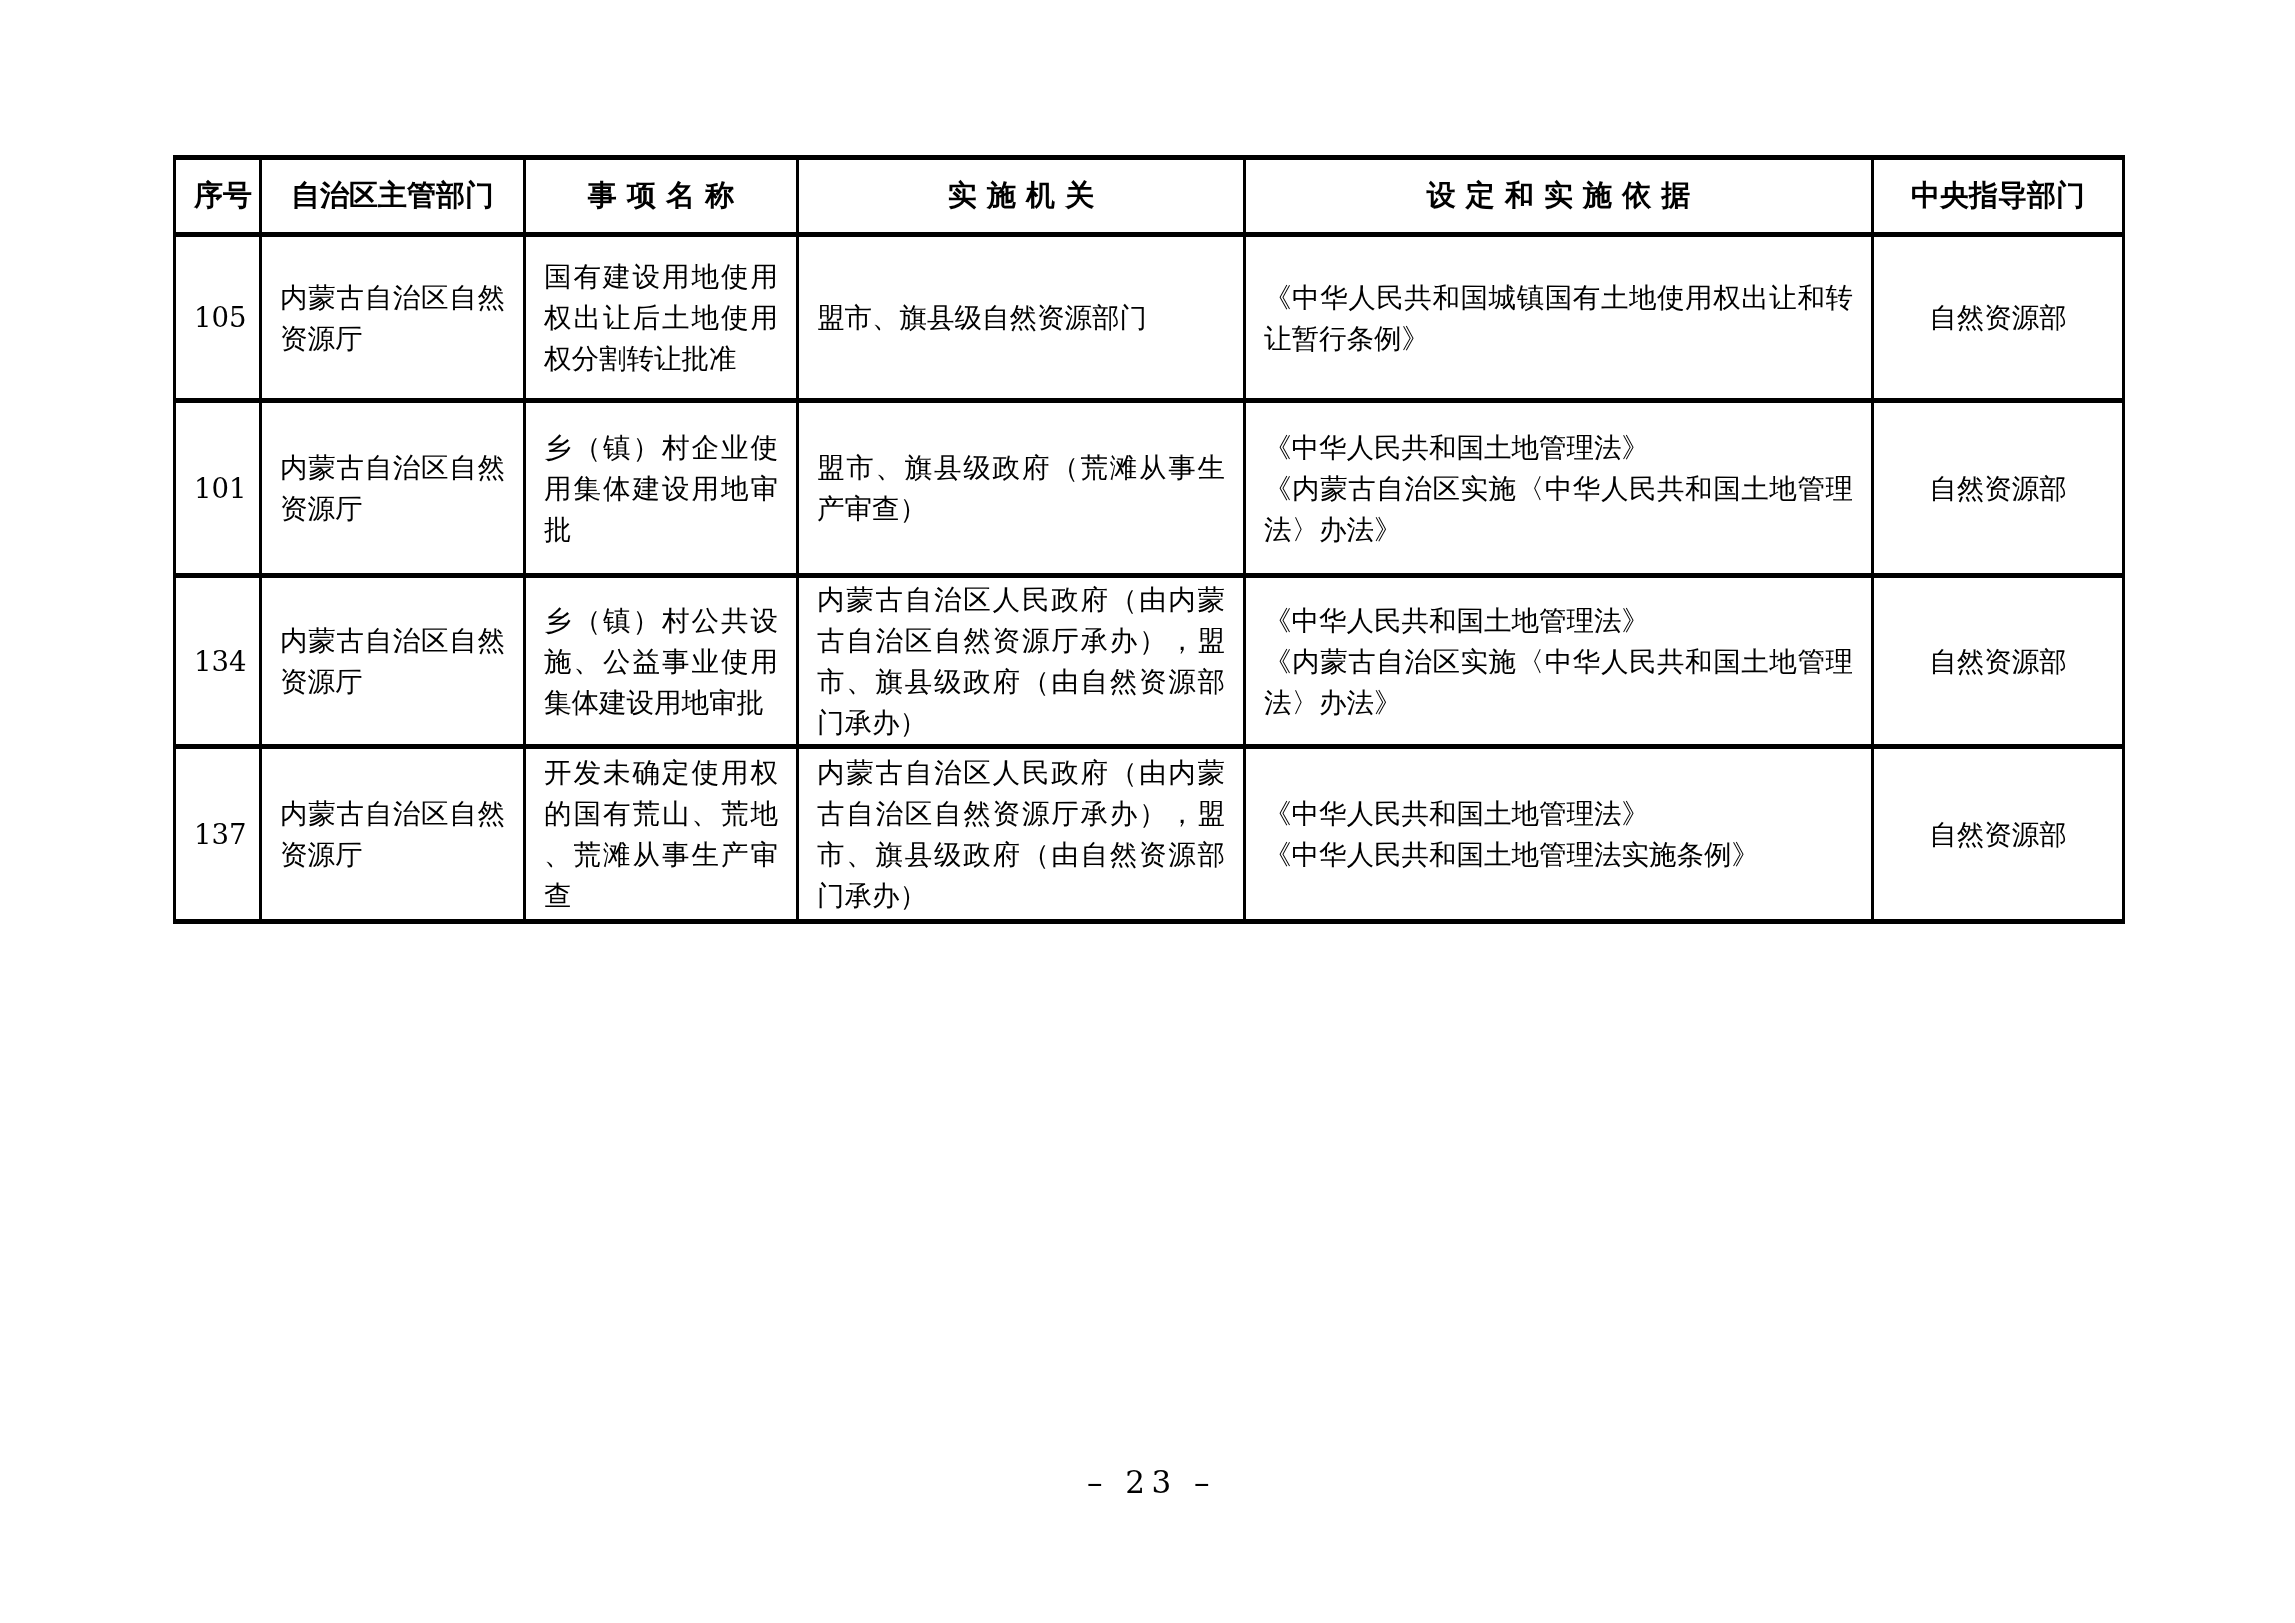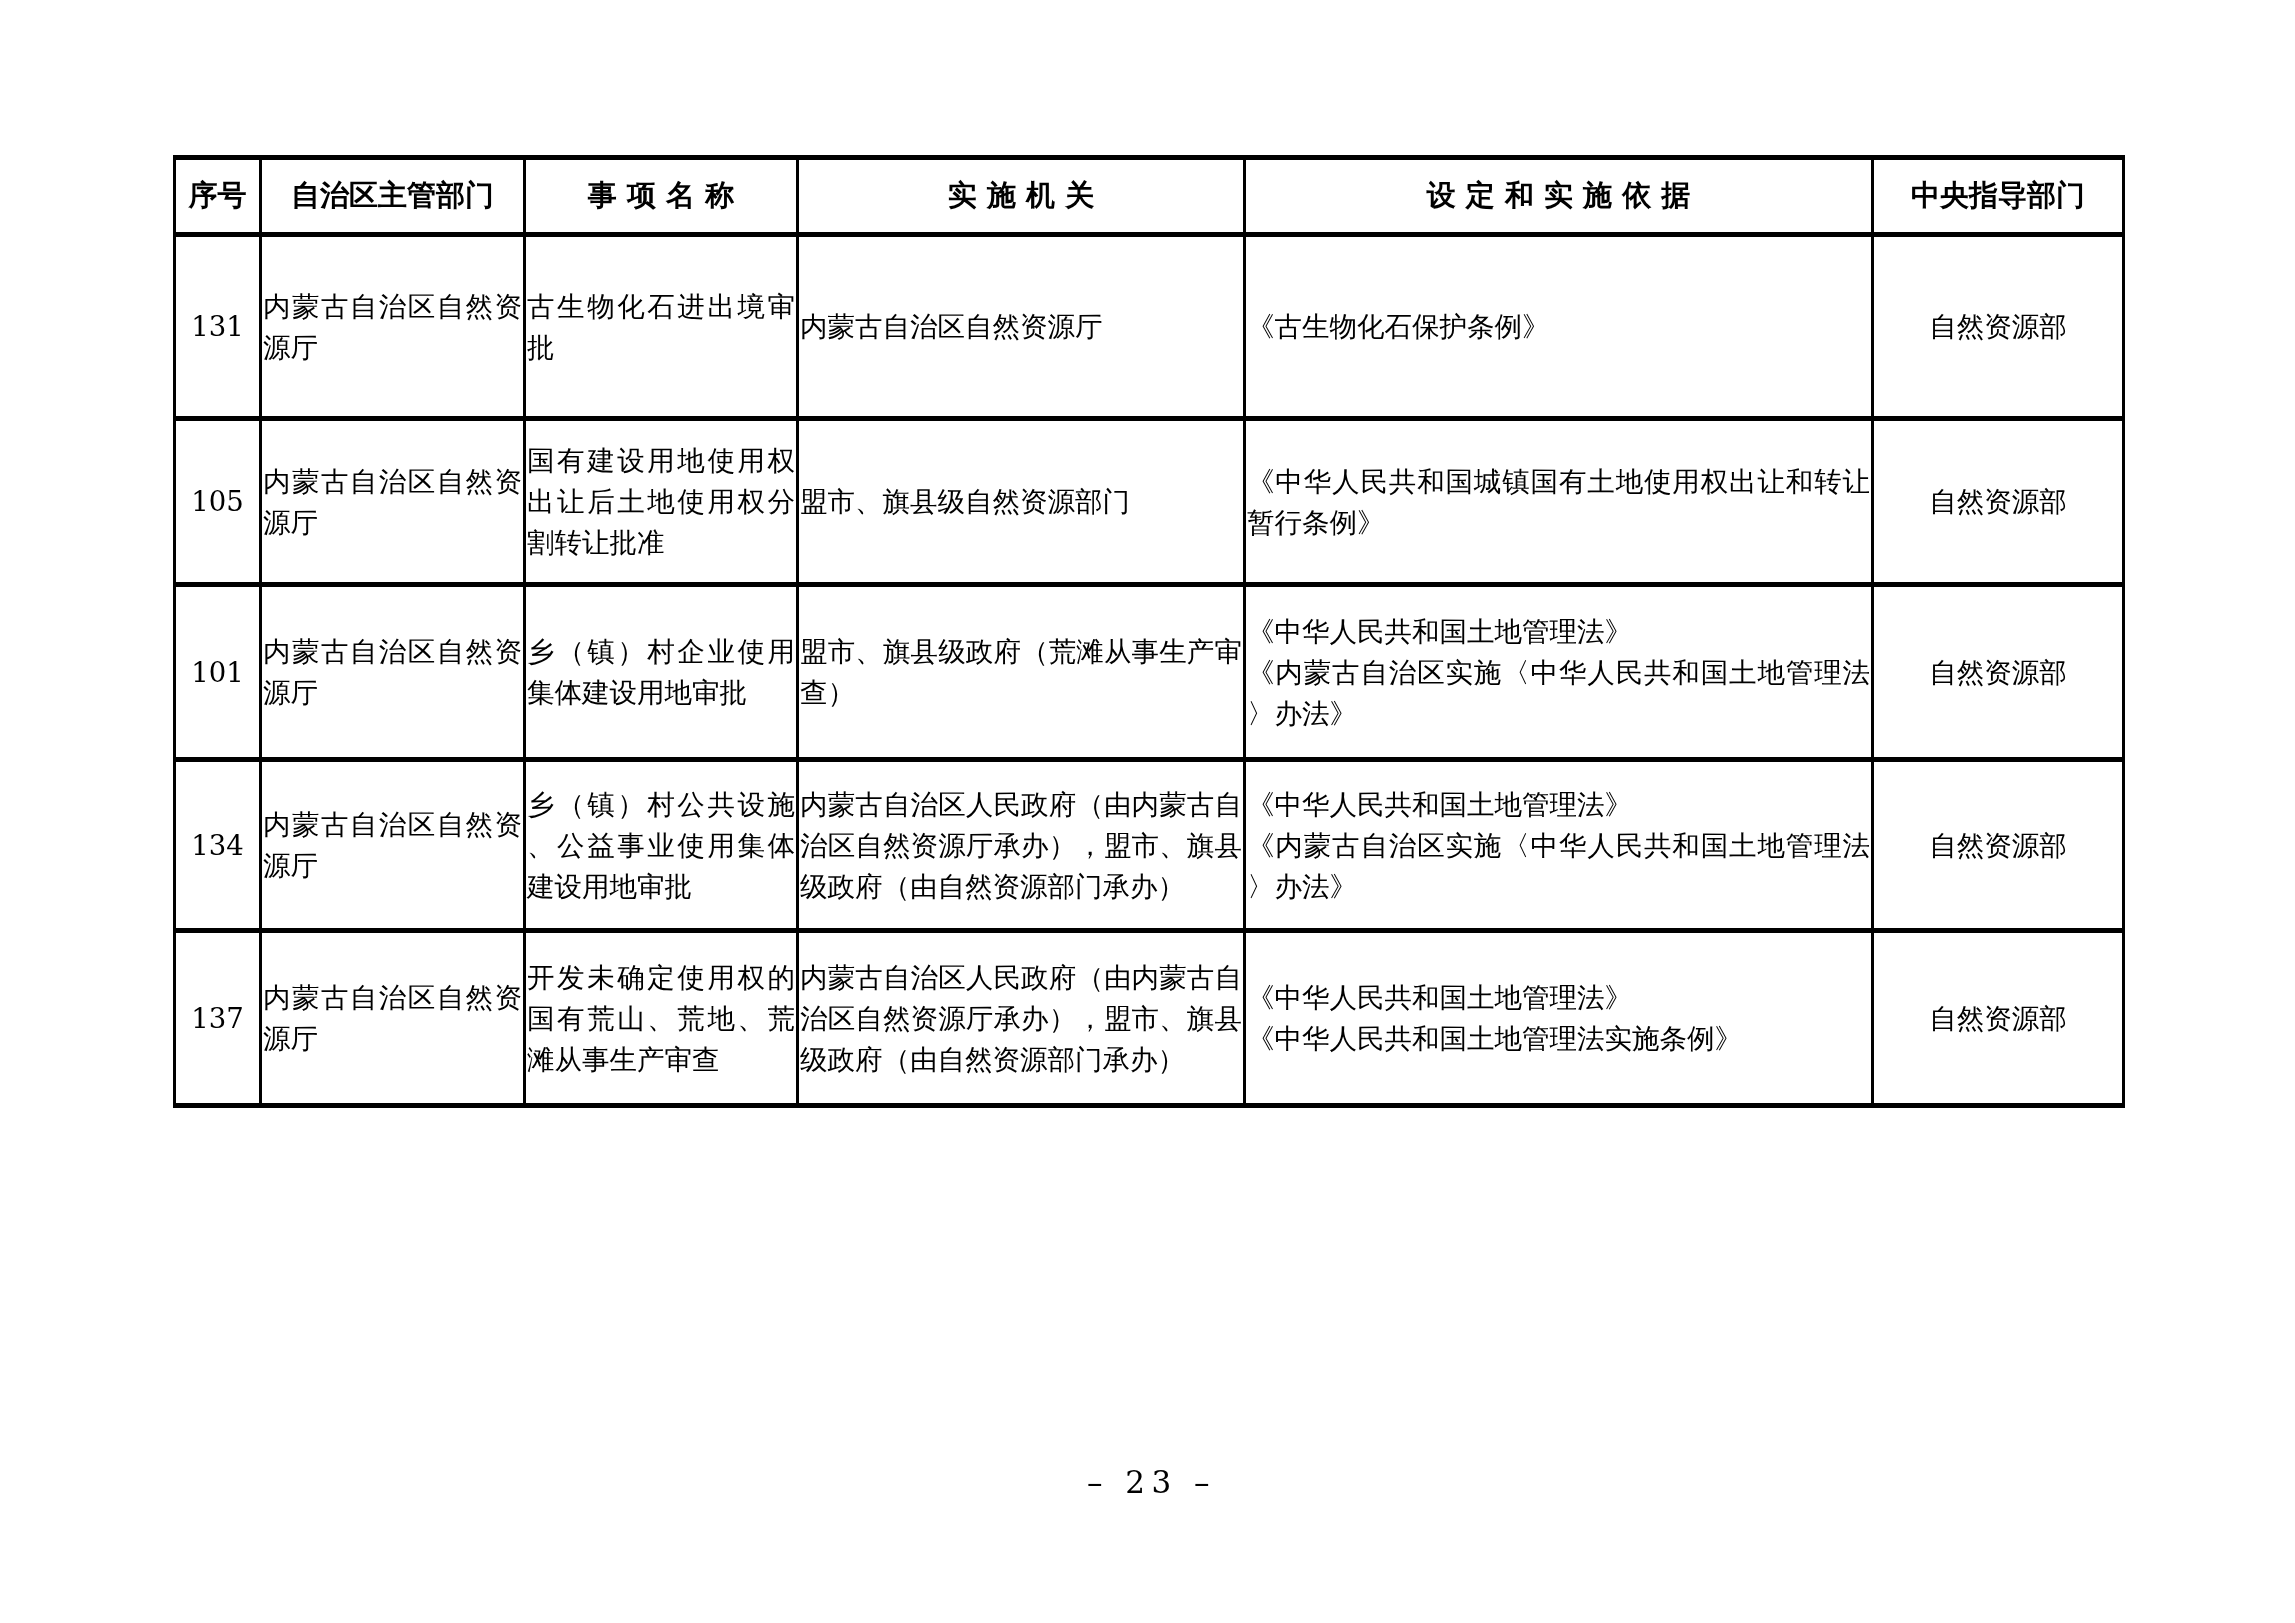--- a/index.html
+++ b/index.html
@@ -22,21 +22,21 @@
     top: 155px;
     width: 1950px;
     border-collapse: collapse;
     table-layout: fixed;
   }
   table.approval th,
   table.approval td {
     border: 3.3px solid #000;
     border-top-width: 5.9px;
     border-bottom-width: 5.9px;
-    padding: 0 1px;
+    padding: 0 18px;
     vertical-align: middle;
     overflow: hidden;
   }
   table.approval th {
     font-family: "DejaVu Sans", "Liberation Sans", sans-serif;
     font-weight: bold;
     font-size: 29px;
     text-align: center;
     white-space: nowrap;
   }
@@ -89,30 +89,20 @@
     <tbody>
         <tr style="height:77px">
       <th>序号</th>
       <th>自治区主管部门</th>
       <th>事 项 名 称</th>
       <th>实 施 机 关</th>
       <th>设 定 和 实 施 依 据</th>
       <th>中央指导部门</th>
     </tr>
 
-    <tr style="height:184px">
-      <td class="c-no">131</td>
-      <td class="c-dept">内蒙古自治区自然资源厅</td>
-      <td class="c-item">古生物化石进出境审批</td>
-      <td class="c-agency">内蒙古自治区自然资源厅</td>
-      <td class="c-basis">
-        <div class="basis-line">《古生物化石保护条例》</div>
-      </td>
-      <td class="c-central">自然资源部</td>
-    </tr>
 
     <tr style="height:166px">
       <td class="c-no">105</td>
       <td class="c-dept">内蒙古自治区自然资源厅</td>
       <td class="c-item">国有建设用地使用权出让后土地使用权分割转让批准</td>
       <td class="c-agency">盟市、旗县级自然资源部门</td>
       <td class="c-basis">
         <div class="basis-line">《中华人民共和国城镇国有土地使用权出让和转让暂行条例》</div>
       </td>
       <td class="c-central">自然资源部</td>

